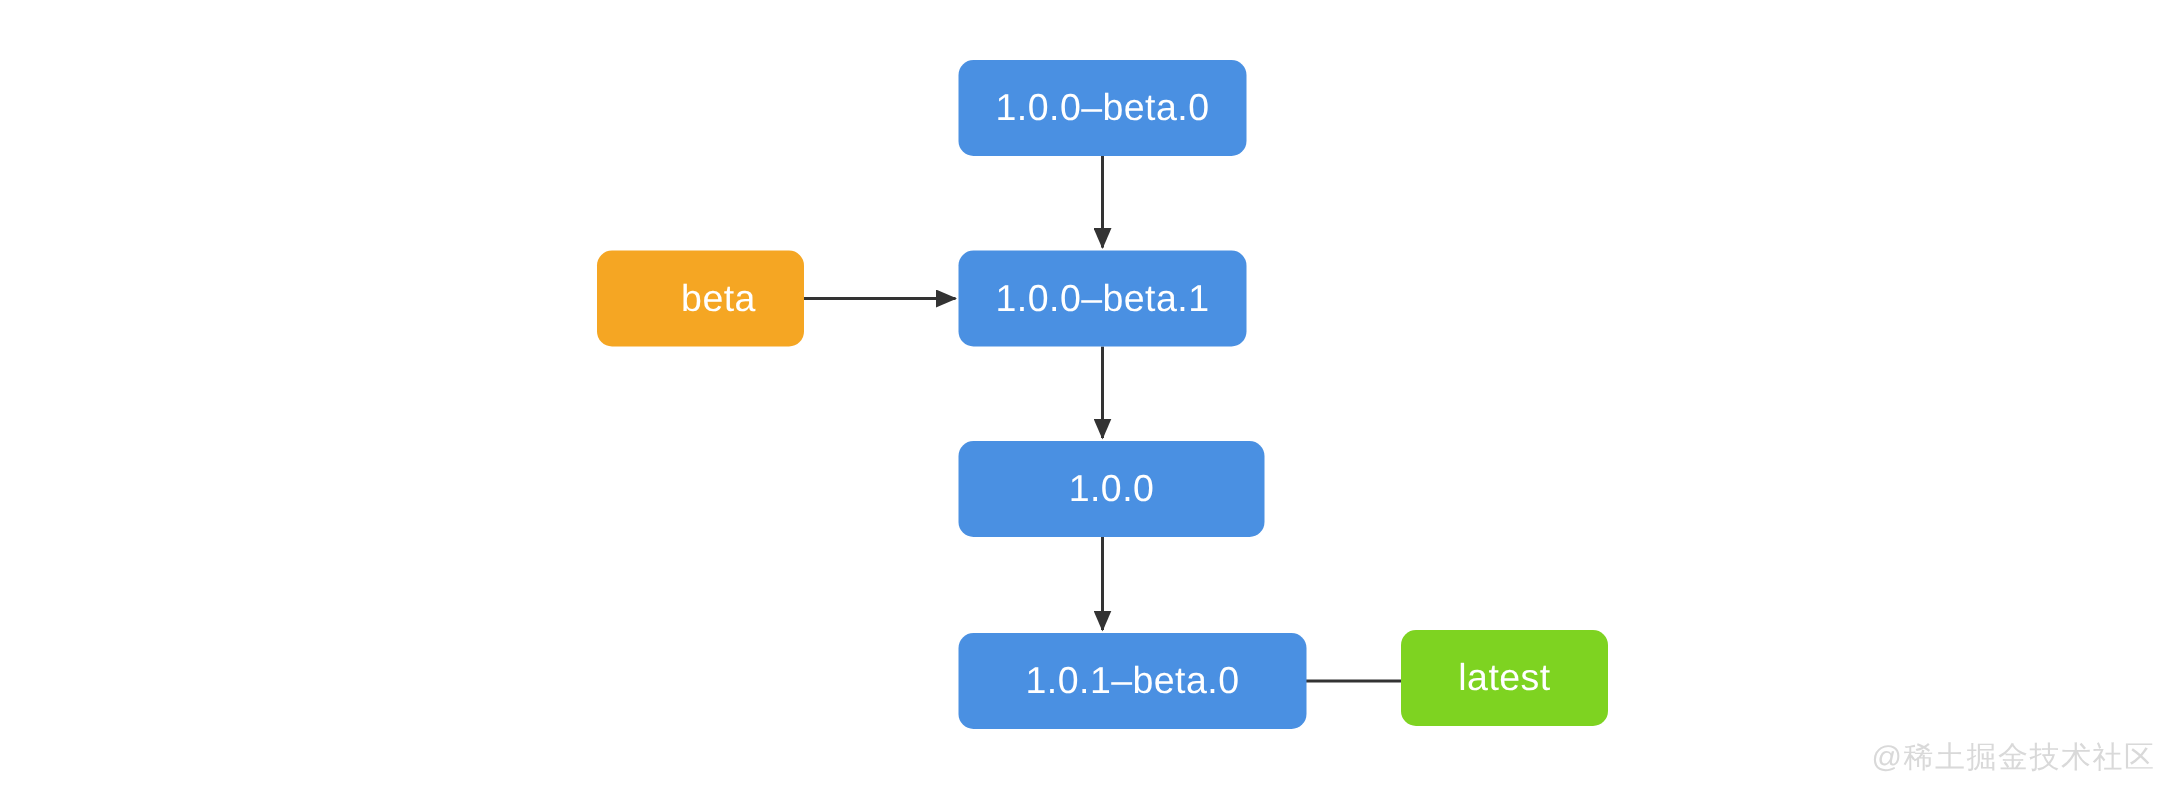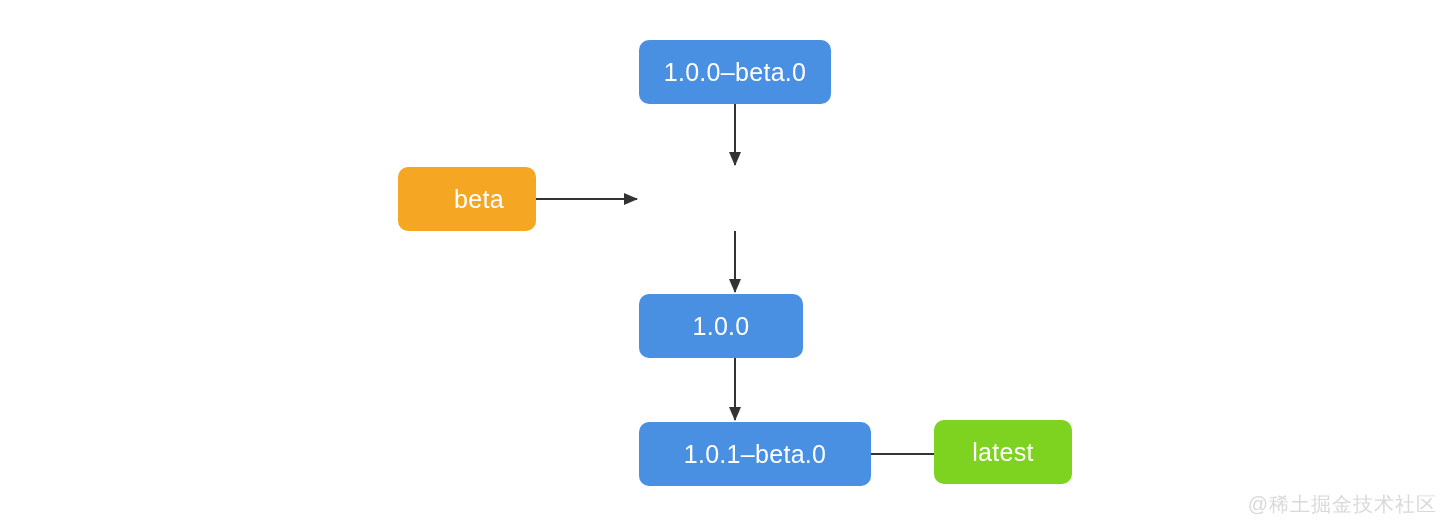--- a/index.html
+++ b/index.html
@@ -37,21 +37,21 @@
     letter-spacing: 0.3px;
     box-sizing: border-box;
   }
   .node.version { background: var(--version-box, #4a90e2); }
   .node.tag-beta { background: var(--beta-tag-box, #f5a623); padding-left: 24px; }
   .node.tag-latest { background: var(--latest-tag-box, #7ed321); }
 
   .n-v100b0  { left: 624px; top: 40px;  width: 192px; }
   .n-beta    { left: 383px; top: 167px; width: 138px; }
   .n-v100b1  { left: 624px; top: 167px; width: 192px; }
-  .n-v100    { left: 624px; top: 294px; width: 164px; }
+  .n-v100    { left: 624px; top: 294px; width: 204px; }
   .n-v101b0  { left: 624px; top: 422px; width: 232px; }
   .n-latest  { left: 919px; top: 420px; width: 138px; }
 
   .edge-line {
     stroke: var(--arrow, #333333);
     stroke-width: 2;
     fill: none;
   }
   .arrow-head { fill: var(--arrow, #333333); }
 
@@ -89,20 +89,23 @@
   </svg>
 
   <div class="node version n-v100b0">
     <span>1.0.0–beta.0</span>
   </div>
 
   <div class="node tag-beta n-beta">
     <span>beta</span>
   </div>
 
+  <div class="node version n-v100b1">
+    <span>1.0.0–beta.1</span>
+  </div>
 
   <div class="node version n-v100">
     <span>1.0.0</span>
   </div>
 
   <div class="node version n-v101b0">
     <span>1.0.1–beta.0</span>
   </div>
 
   <div class="node tag-latest n-latest">

